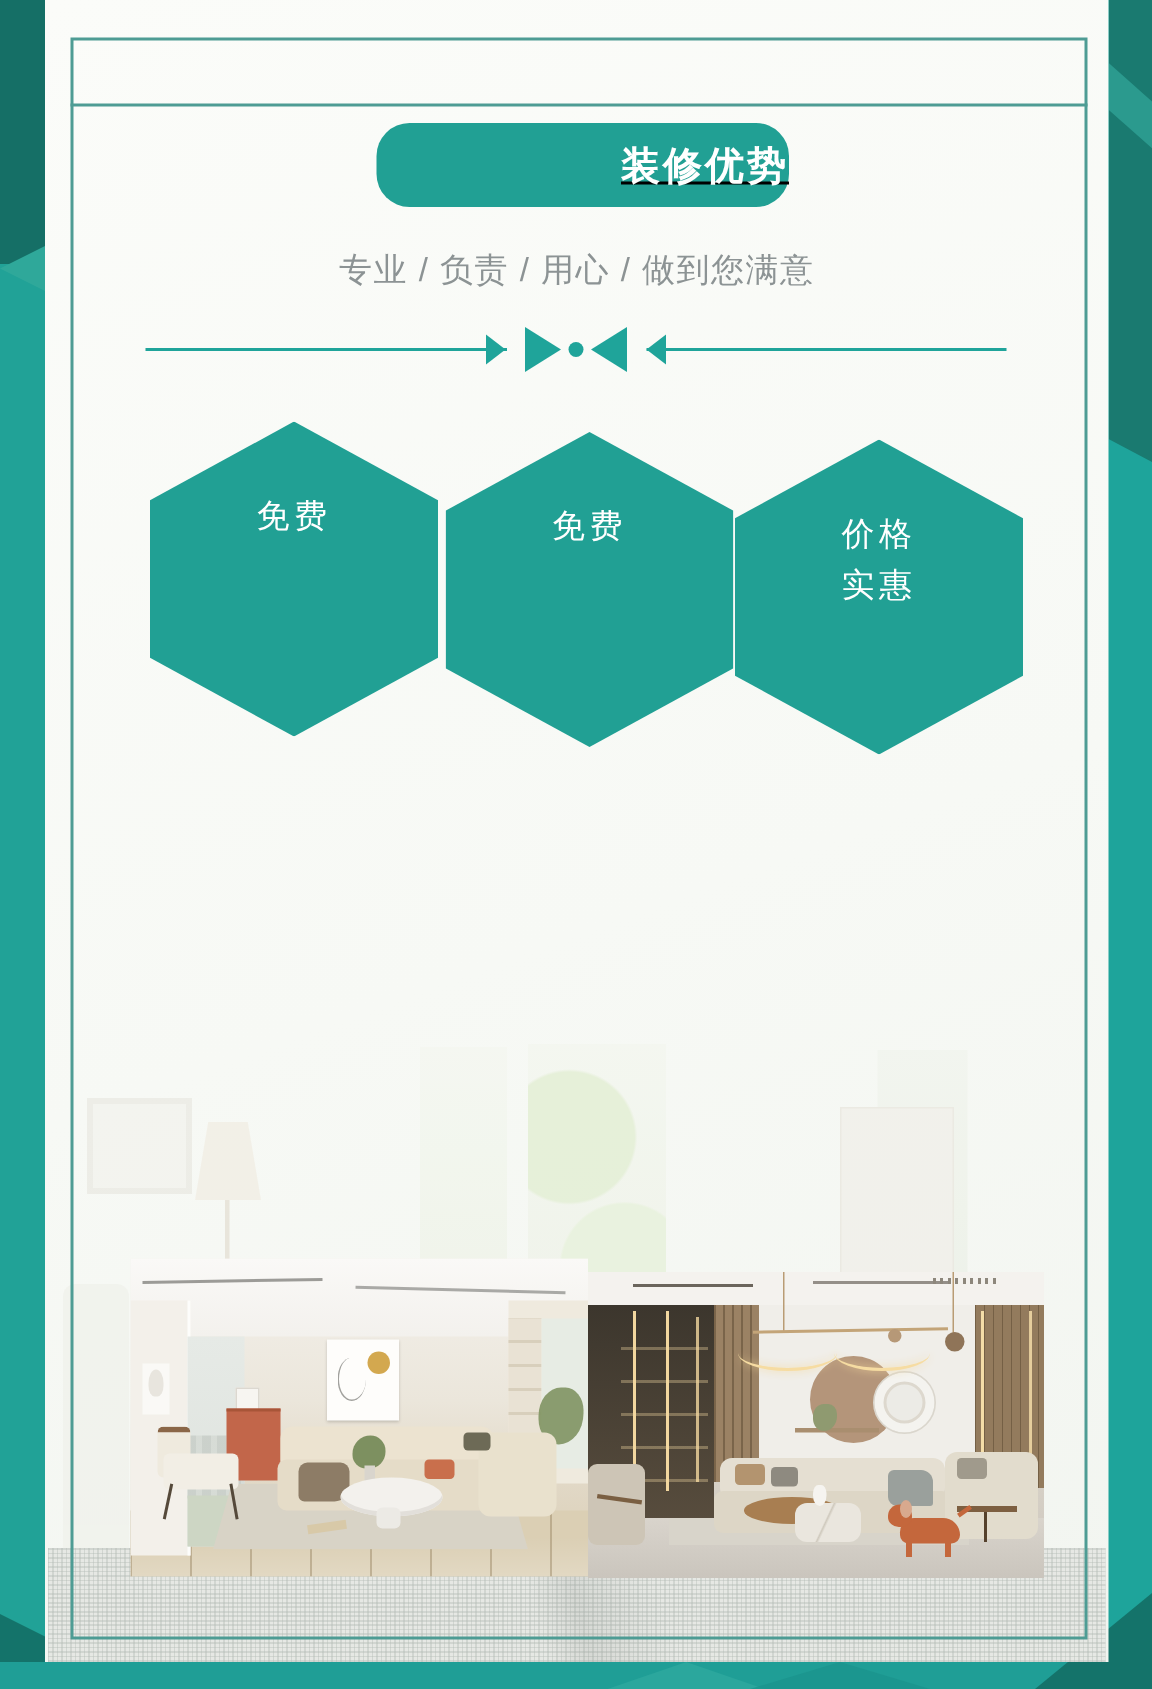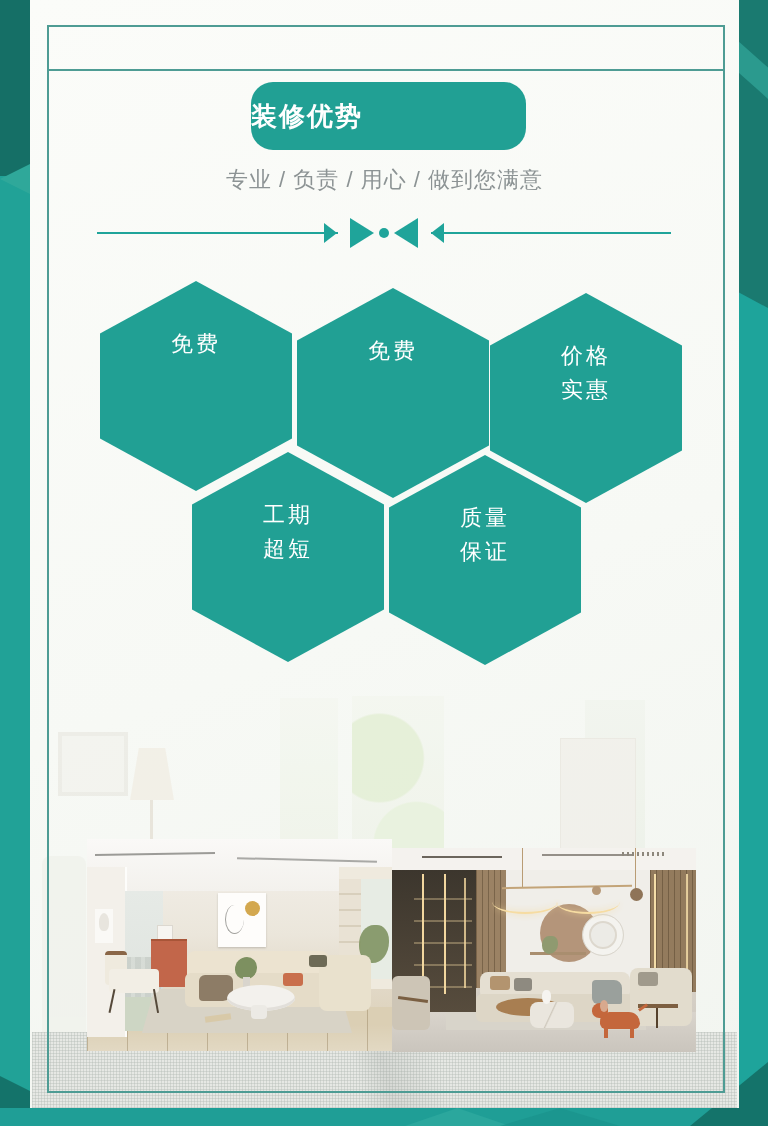--- a/index.html
+++ b/index.html
@@ -55,22 +55,22 @@
     background-image:
       linear-gradient(75deg,transparent 46%,rgba(120,125,120,.14) 50%,transparent 58%),
       repeating-linear-gradient(0deg,rgba(178,186,180,.4) 0 1px,transparent 1px 3px),
       repeating-linear-gradient(90deg,rgba(178,186,180,.4) 0 1px,transparent 1px 3px);}
 
   
   .frame{left:17px;top:25px;width:674px;height:1064px;border:2px solid #4E9C94;}
   .frame-rule{left:17px;top:69px;width:678px;height:2px;background:#4E9C94;}
 
   
-  .badge{left:221px;top:82px;width:275px;height:68px;background:#21A094;border-radius:22px;
-         display:flex;align-items:center;justify-content:flex-start;}
+  .badge{left:221px;top:82px;width:275px;height:56px;background:#21A094;border-radius:22px;
+         display:flex;align-items:center;justify-content:flex-end;text-decoration:underline;}
   .badge span{font-size:26px;font-weight:bold;color:#FFFFFF;letter-spacing:2px;}
   .subtitle{left:0;top:165px;width:709px;text-align:center;font-size:22px;
             color:#8C9394;letter-spacing:1px;}
 
   
   .div-line{top:232px;height:2px;background:#1FA49A;}
   .div-line.l{left:67px;width:241px;}
   .div-line.r{left:401px;width:240px;}
   .tri{width:0;height:0;}
   .tri-sm-r{left:294px;top:223px;border-top:10px solid transparent;
@@ -357,24 +357,16 @@
     <div class="abs hex hex1">
       <div>免费</div>
     </div>
     <div class="abs hex hex2">
       <div>免费</div>
     </div>
     <div class="abs hex hex3">
       <div>价格</div>
       <div>实惠</div>
     </div>
-    <div class="abs hex hex4">
-      <div>工期</div>
-      <div>超短</div>
-    </div>
-    <div class="abs hex hex5">
-      <div>质量</div>
-      <div>保证</div>
-    </div>
 
 
   </div>
 </div>
 
 </body></html>

